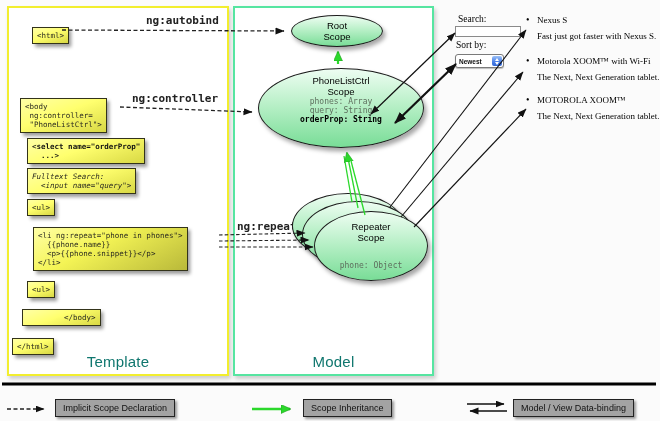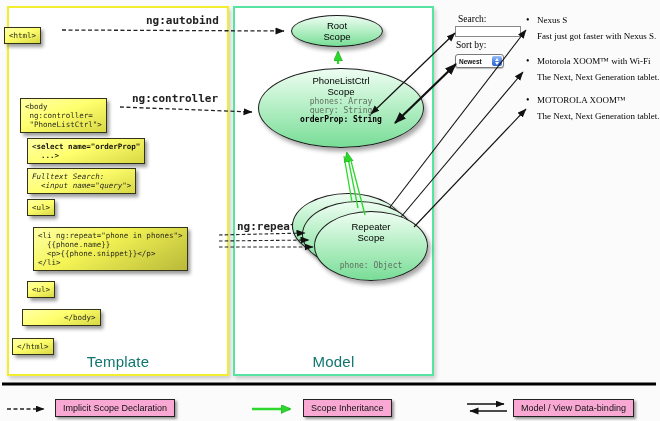--- a/index.html
+++ b/index.html
@@ -44,38 +44,38 @@
             display:flex;flex-direction:column;align-items:center;justify-content:center;}
   .tri{width:0;height:0;border-left:2.5px solid transparent;border-right:2.5px solid transparent;}
   .tri-up{border-bottom:3px solid #fff;margin-bottom:1px;}
   .tri-down{border-top:3px solid #fff;}
   .v-item-name{position:absolute;font-family:"Liberation Serif",serif;font-size:9px;color:#000;
                white-space:nowrap;}
   .v-item-name::before{content:"\2022";position:absolute;left:-11px;top:-1px;font-size:10px;}
   .v-item-desc{position:absolute;font-family:"Liberation Serif",serif;font-size:9px;color:#000;
                white-space:nowrap;}
   
-  .legend-box{position:absolute;top:399px;border:1px solid #222;background:#f9a8d4;
+  .legend-box{position:absolute;top:399px;border:1px solid #222;background:#a3a3a3;
               box-shadow:2px 2px 2.5px rgba(0,0,0,.4);font-size:9px;color:#111;
               padding:3px 7px;white-space:nowrap;}
   .overlay{position:absolute;left:0;top:0;z-index:10;pointer-events:none;}
 </style>
 </head>
 <body>
 
 <div class="stage">
 
   <div class="col col-template">
     <div class="col-label">Template</div>
   </div>
   <div class="col col-model">
     <div class="col-label">Model</div>
   </div>
 
-  <pre class="code" style="left:4px;top:19px;">&lt;html&gt;</pre>
+  <pre class="code" style="left:32px;top:19px;">&lt;html&gt;</pre>
   <pre class="code" style="left:20px;top:90px;">&lt;body
  ng:controller=
  "PhoneListCtrl"&gt;</pre>
   <pre class="code bold" style="left:27px;top:130px;">&lt;select name="orderProp"
   ...&gt;</pre>
   <pre class="code" style="left:27px;top:160px;font-style:italic;">Fulltext Search:
   &lt;input name="query"&gt;</pre>
   <pre class="code" style="left:27px;top:191px;">&lt;ul&gt;</pre>
   <pre class="code" style="left:33px;top:219px;background:linear-gradient(150deg,#ffffa6 0%,#f4f455 40%,#b9b93a 100%);">&lt;li ng:repeat="phone in phones"&gt;
   {{phone.name}}

